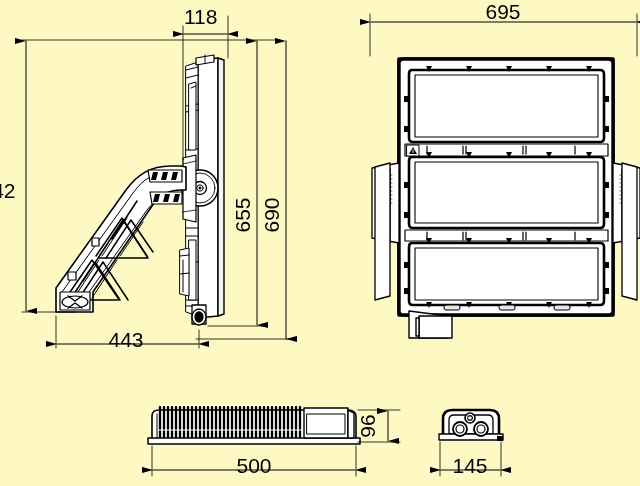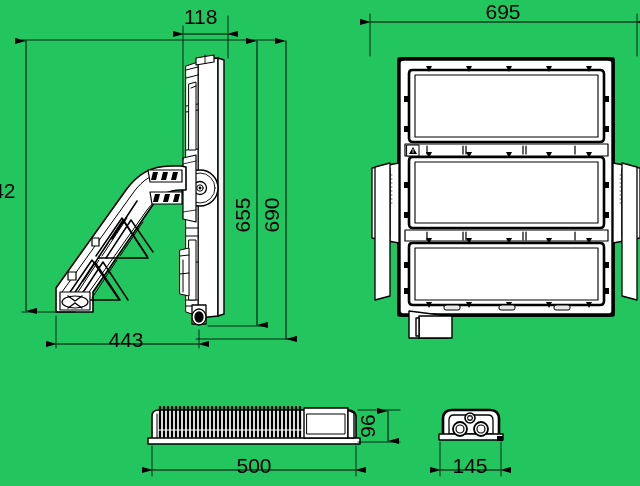--- a/index.html
+++ b/index.html
@@ -1,18 +1,18 @@
 <!DOCTYPE html>
 <html><head>
 <meta charset="utf-8">
 <style>
   html,body{margin:0;padding:0;background:#ffffff;}
   body{width:640px;height:486px;overflow:hidden;
        font-family:"Liberation Sans","DejaVu Sans",sans-serif;}
-  #stage{position:relative;width:640px;height:486px;background:#22c55e;}
+  #stage{position:relative;width:640px;height:486px;background:#fef9c3;}
   #stage svg{position:absolute;left:0;top:0;}
   .dimtext{font-family:"Liberation Sans","DejaVu Sans",sans-serif;
            font-size:21px;fill:#000;letter-spacing:0px;}
   .dimtext.vert{writing-mode:vertical-rl;}
 </style>
 </head>
 <body>
 
 <div id="stage">
 <svg width="640" height="486" viewBox="0 0 640 486">

